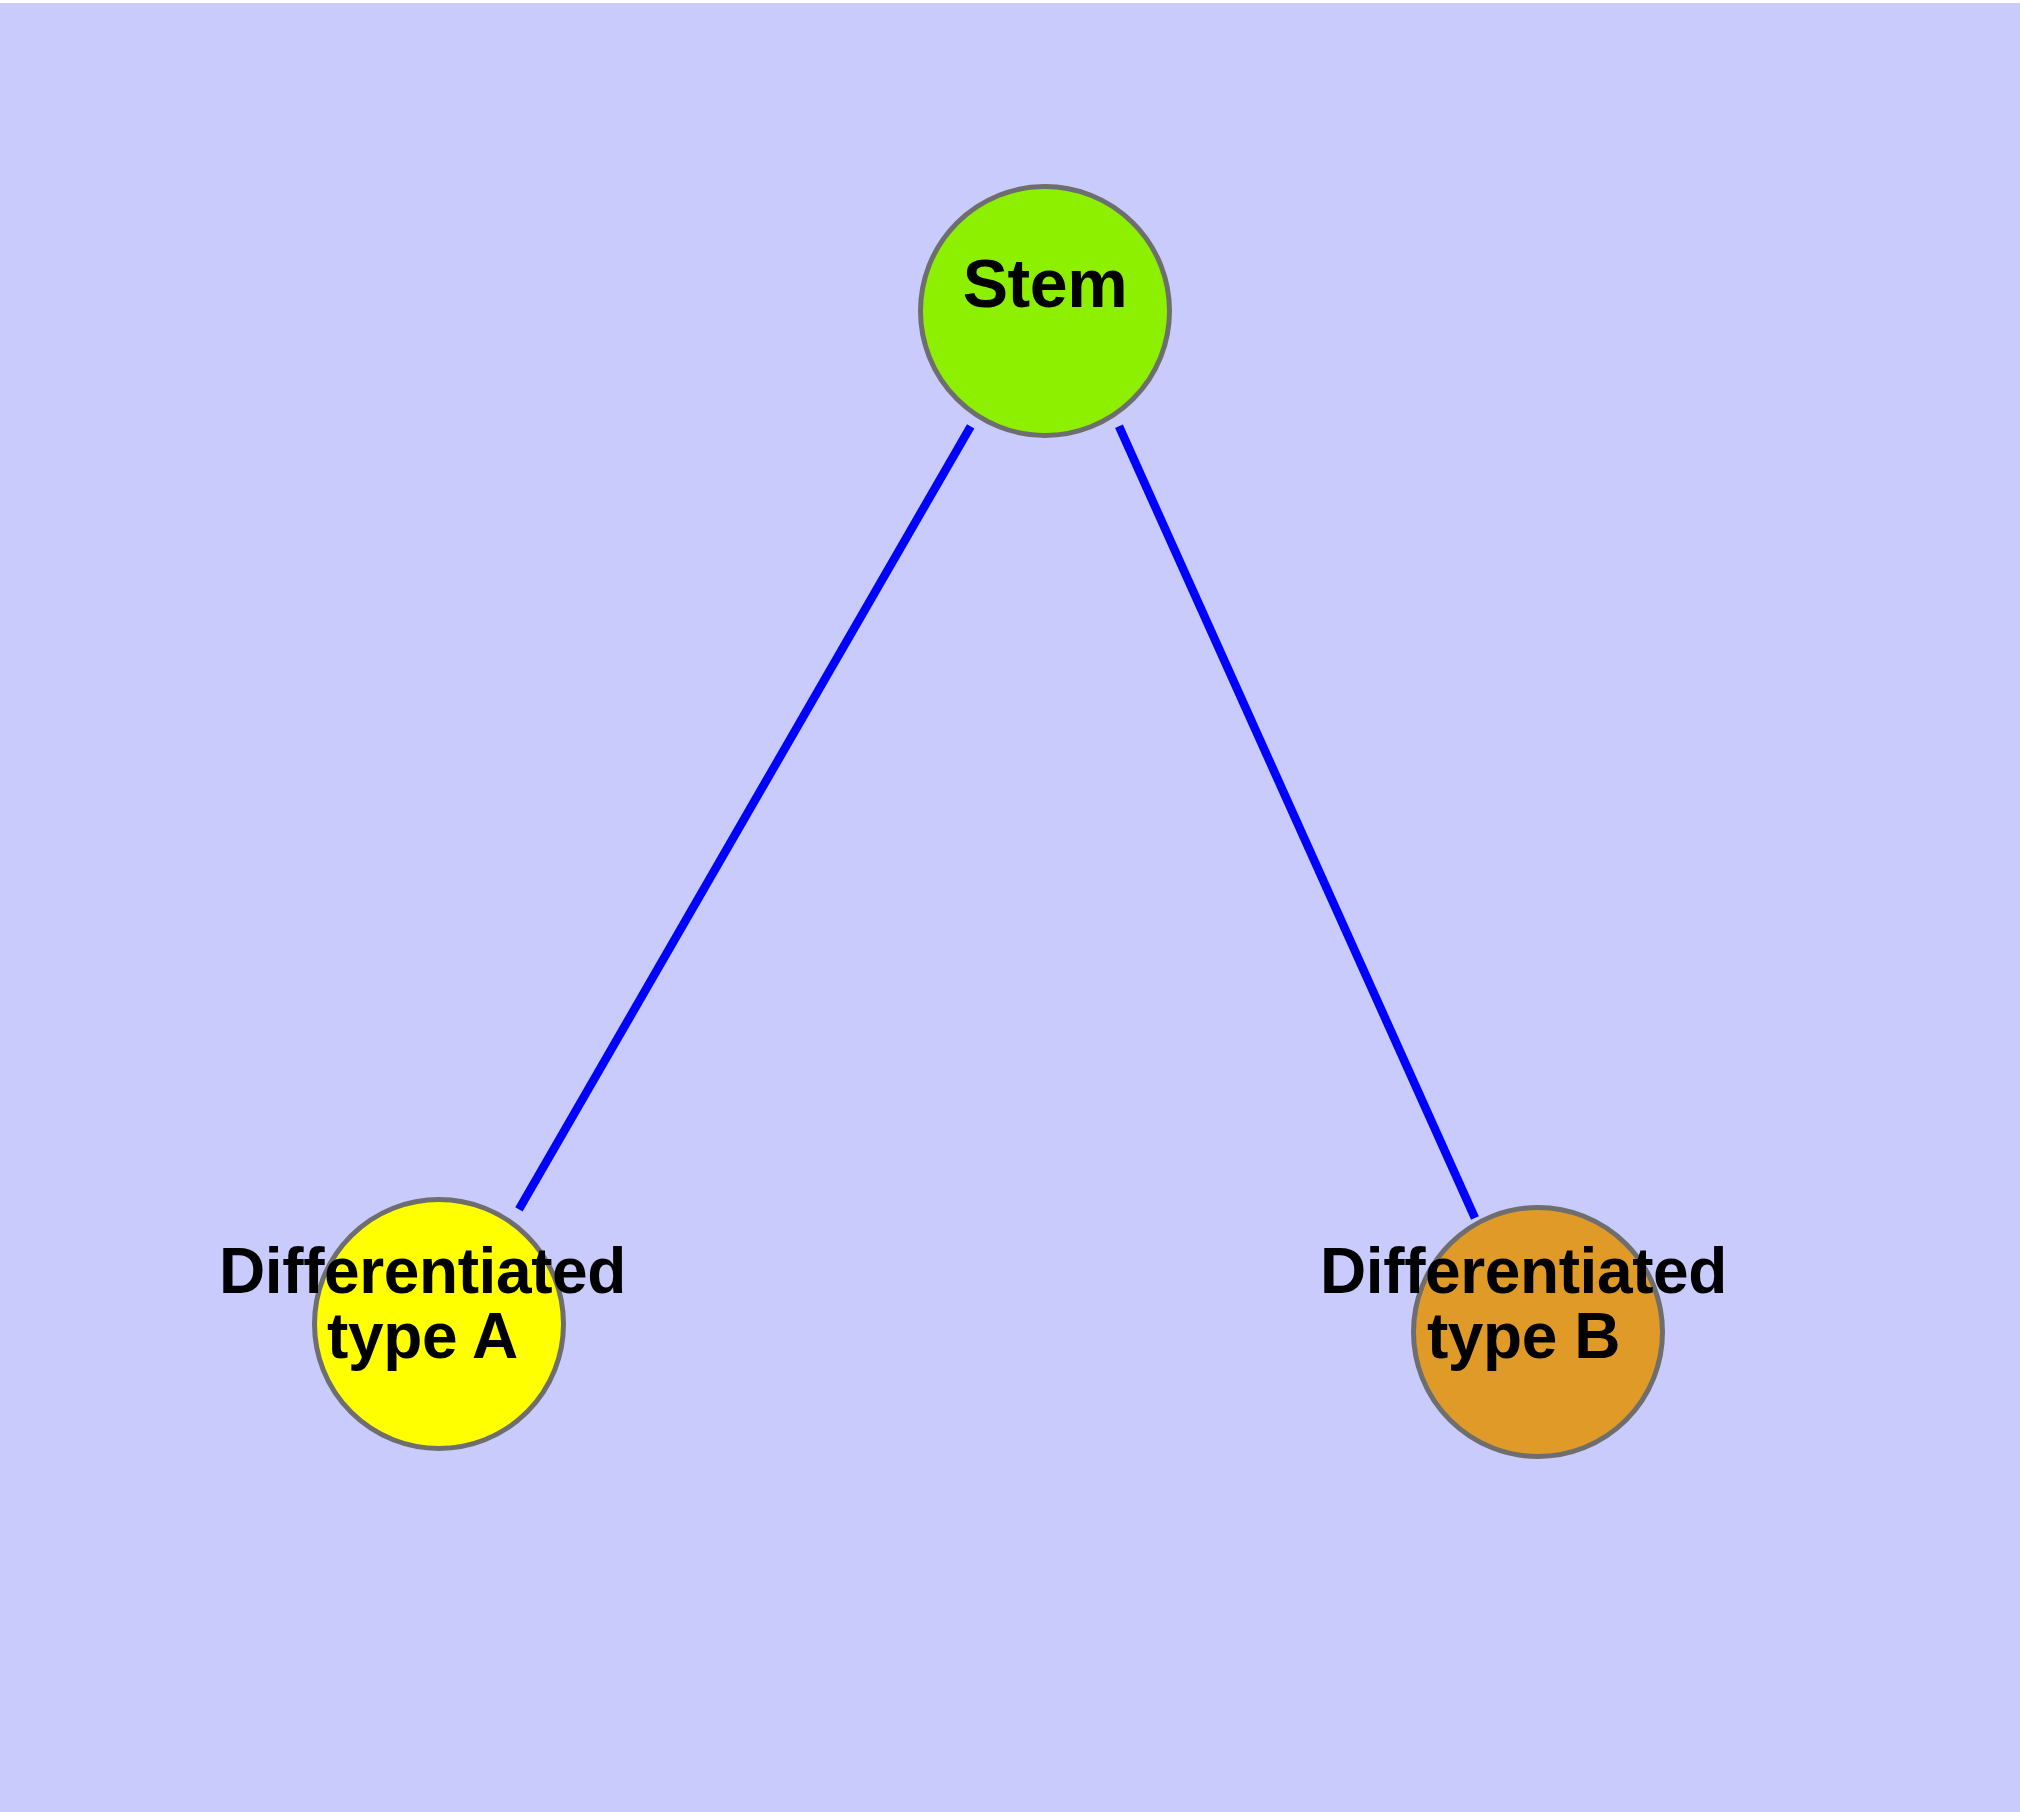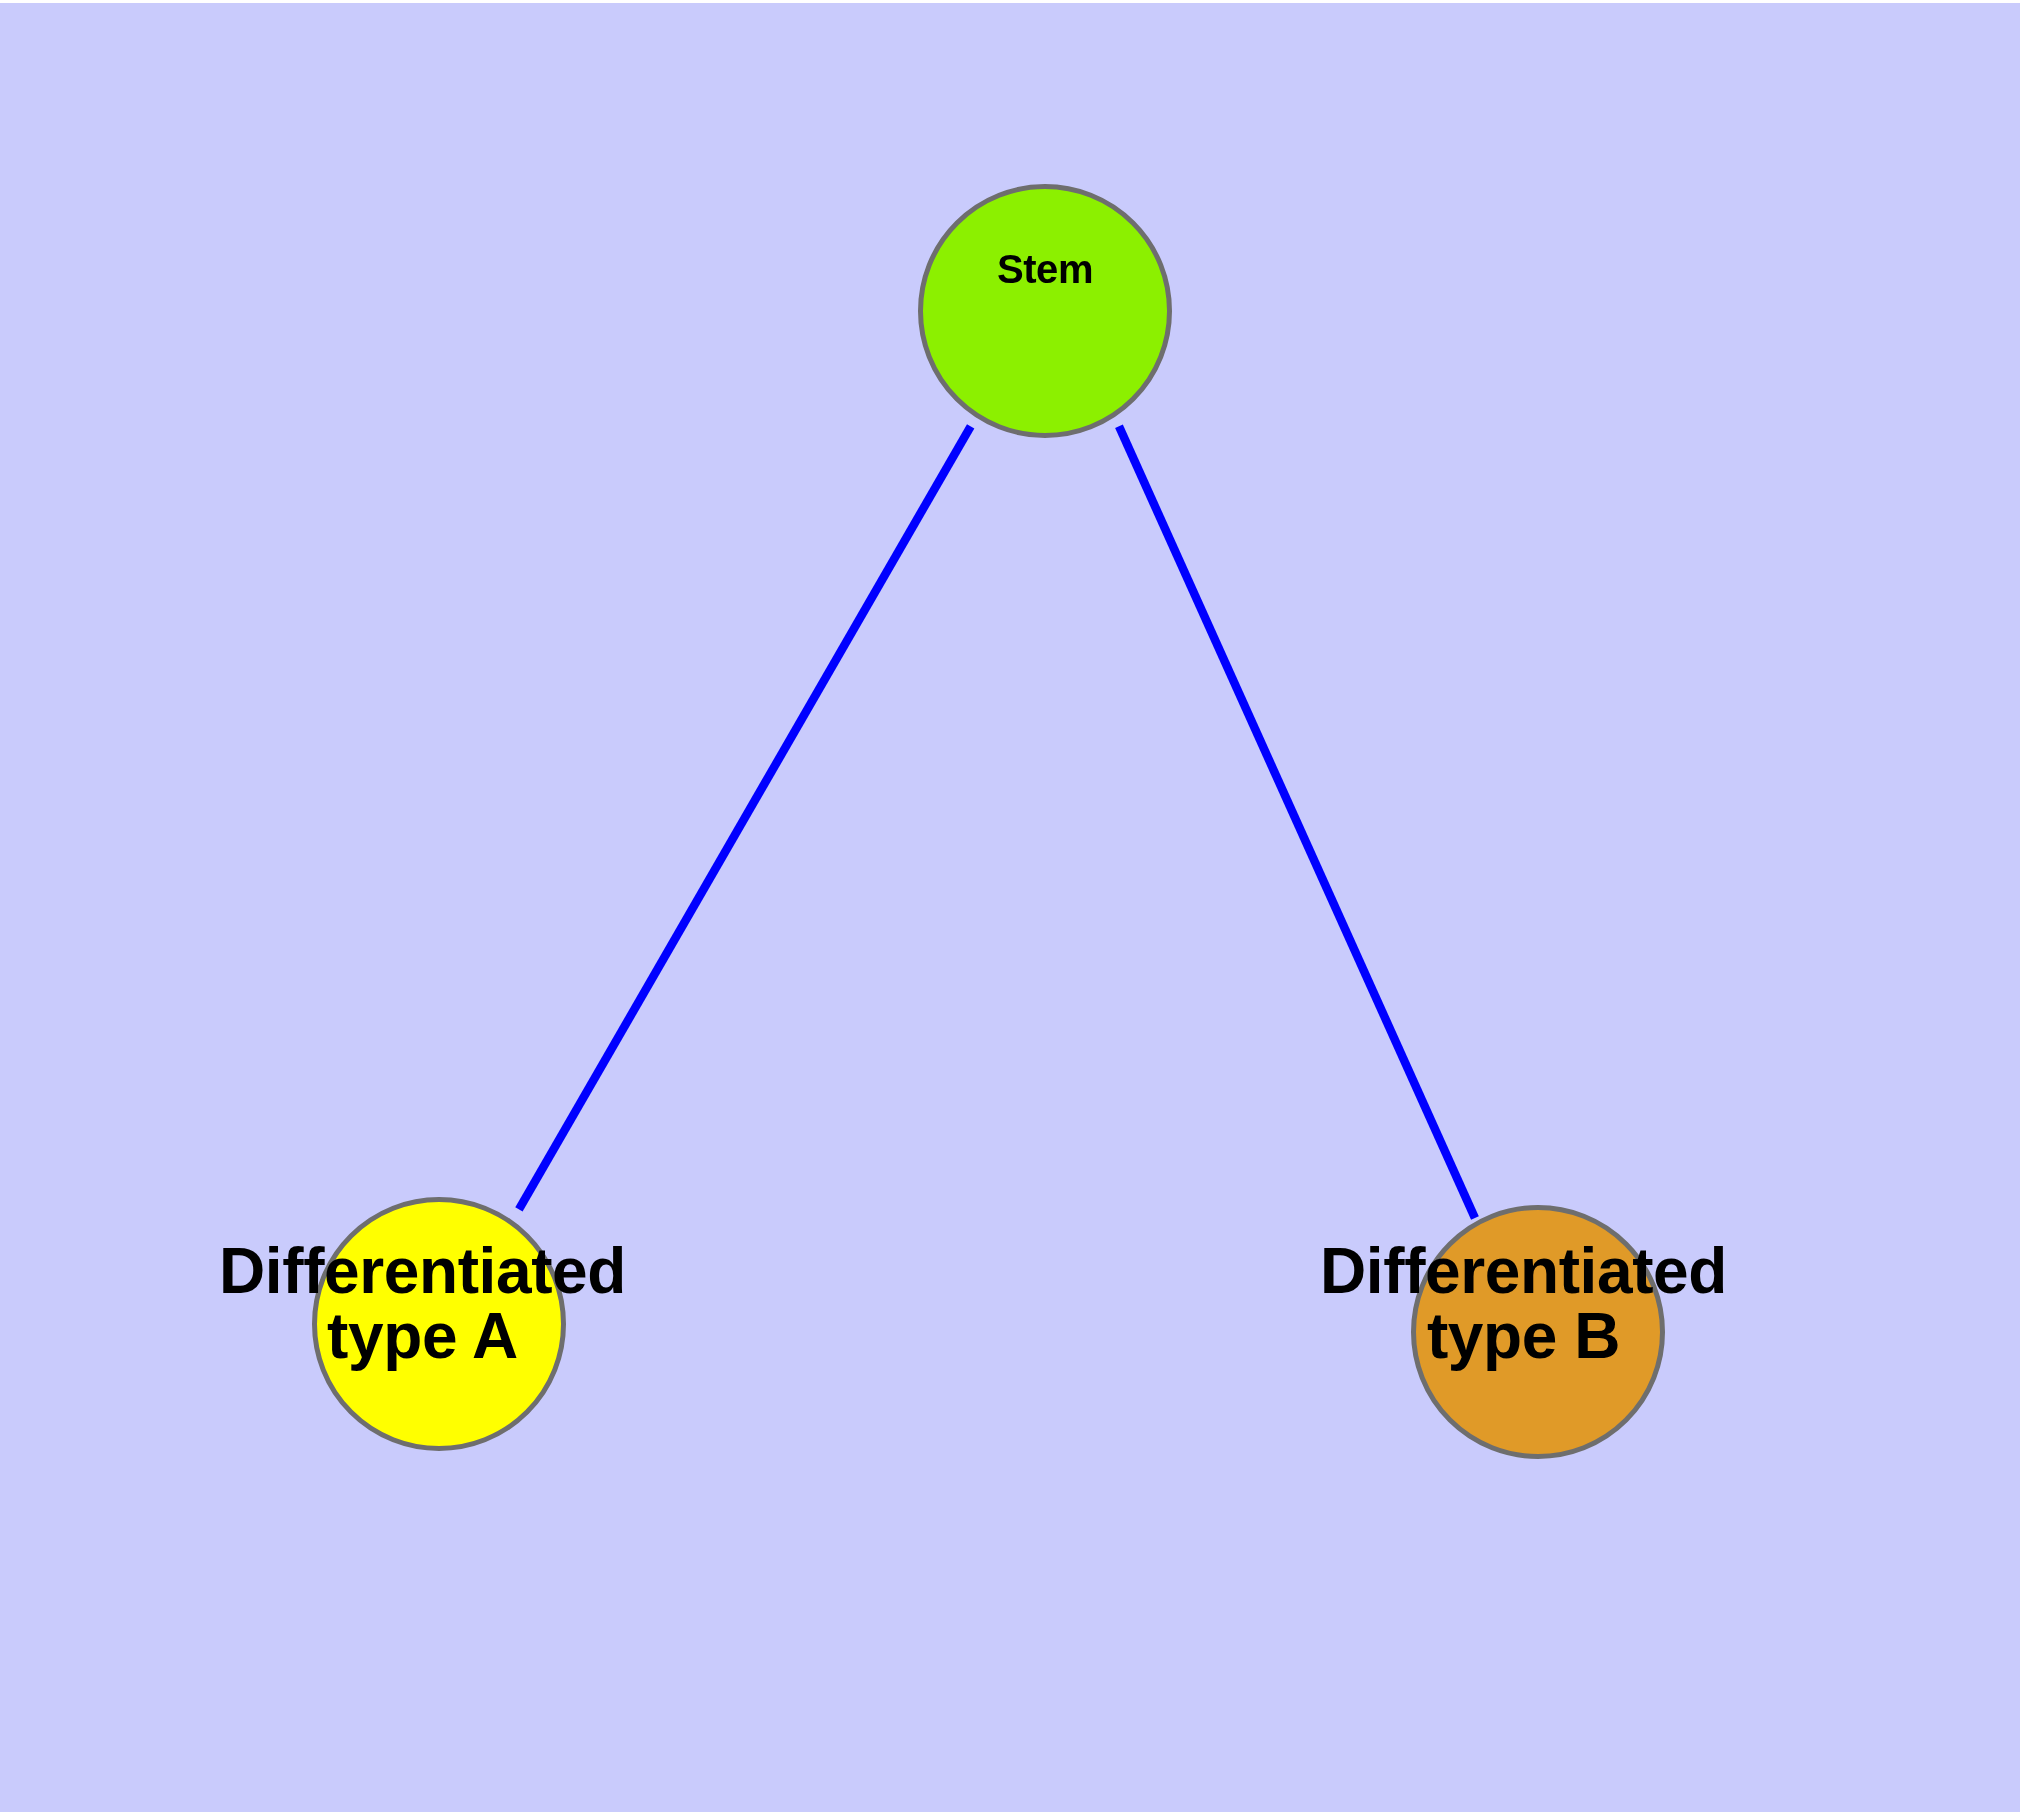--- a/index.html
+++ b/index.html
@@ -50,21 +50,21 @@
     left: 918px;
     top: 184px;
     width: 254px;
     height: 254px;
     background: #8cf000;
   }
   #label-stem {
     left: 918px;
     top: 249px;
     width: 254px;
-    font-size: 40px;
+    font-size: 68px;
   }
   #node-diff-a {
     left: 312px;
     top: 1197px;
     width: 254px;
     height: 254px;
     background: #ffff00;
   }
   #label-diff-a {
     left: 168px;

